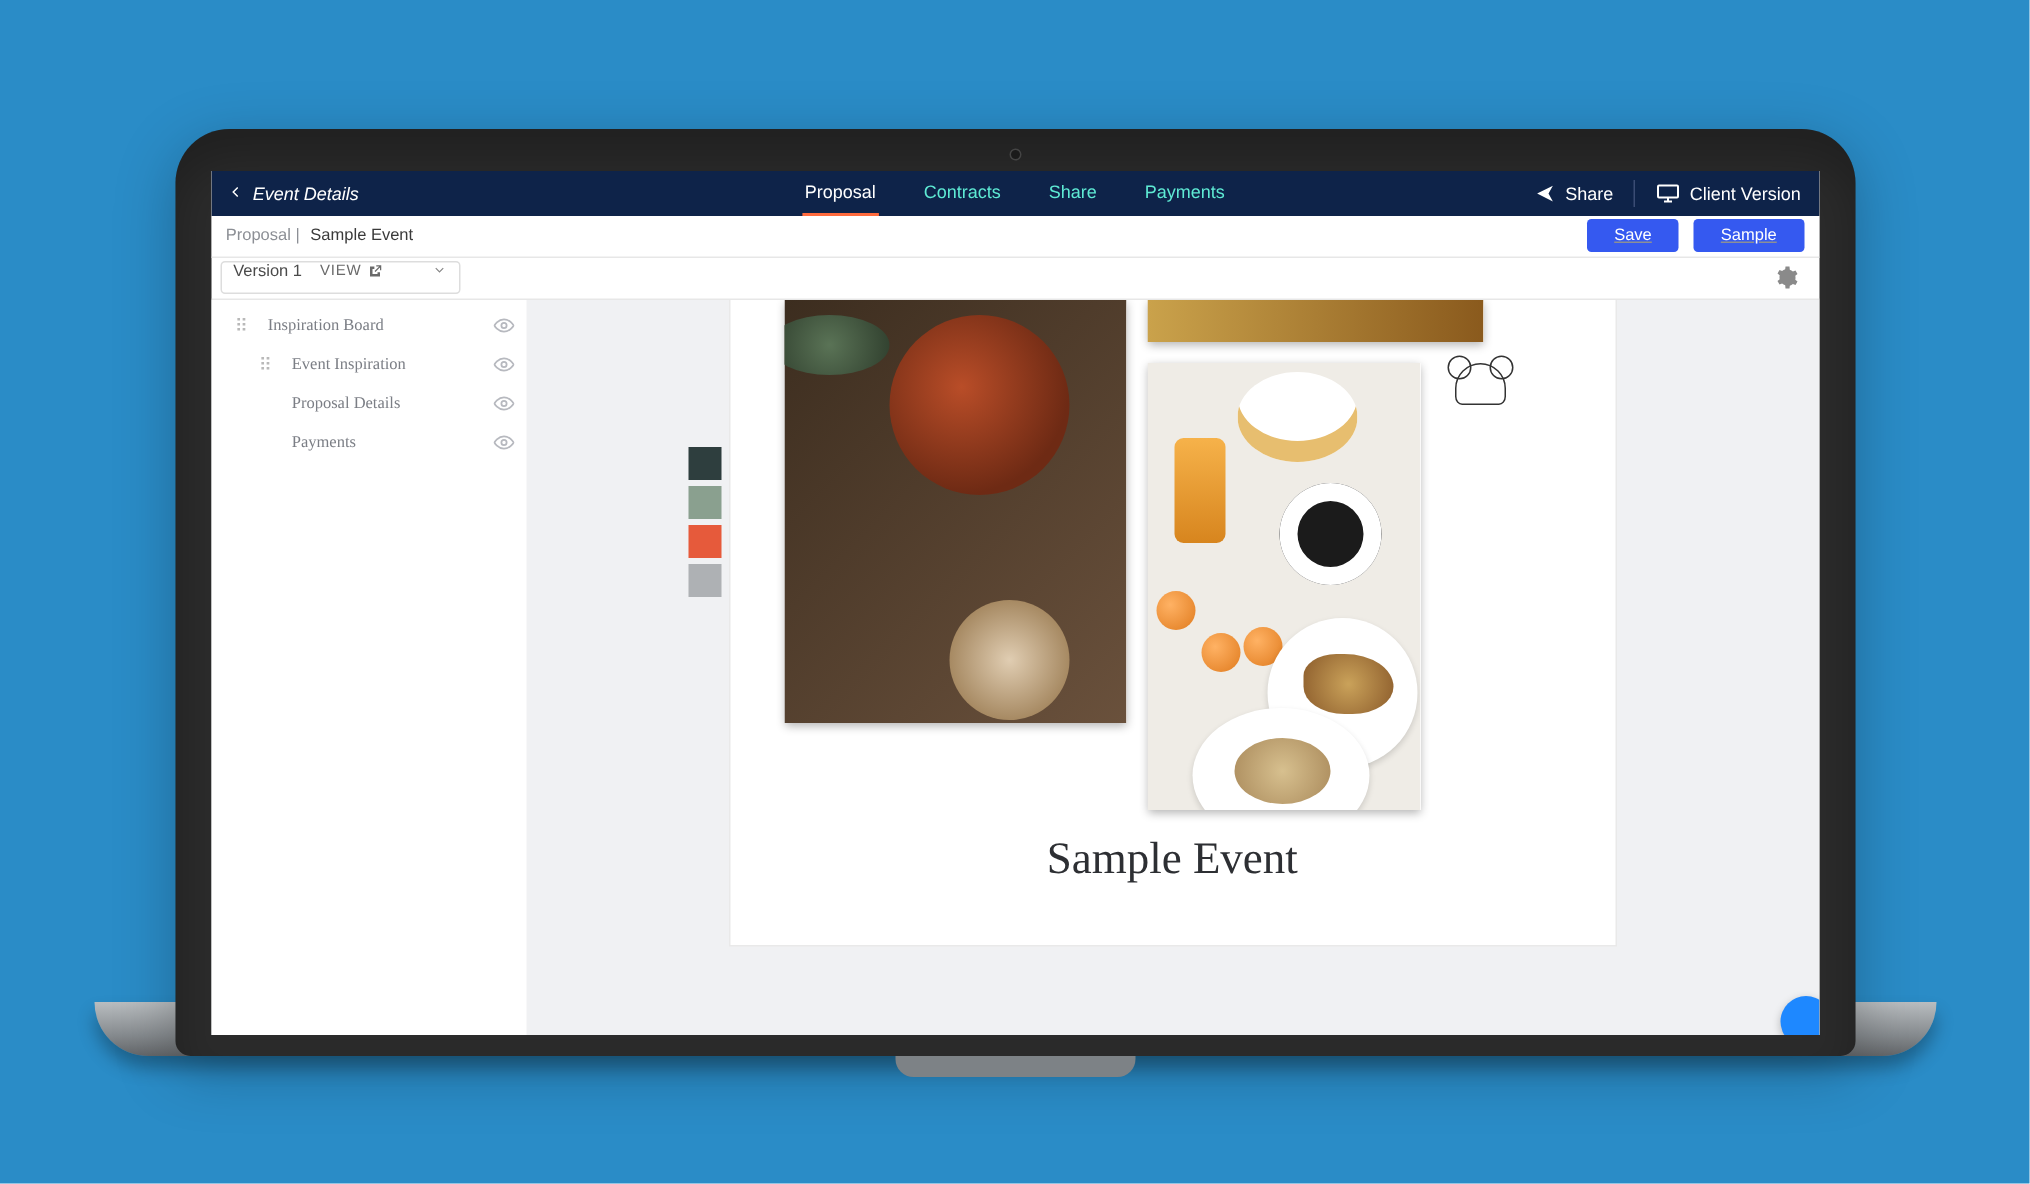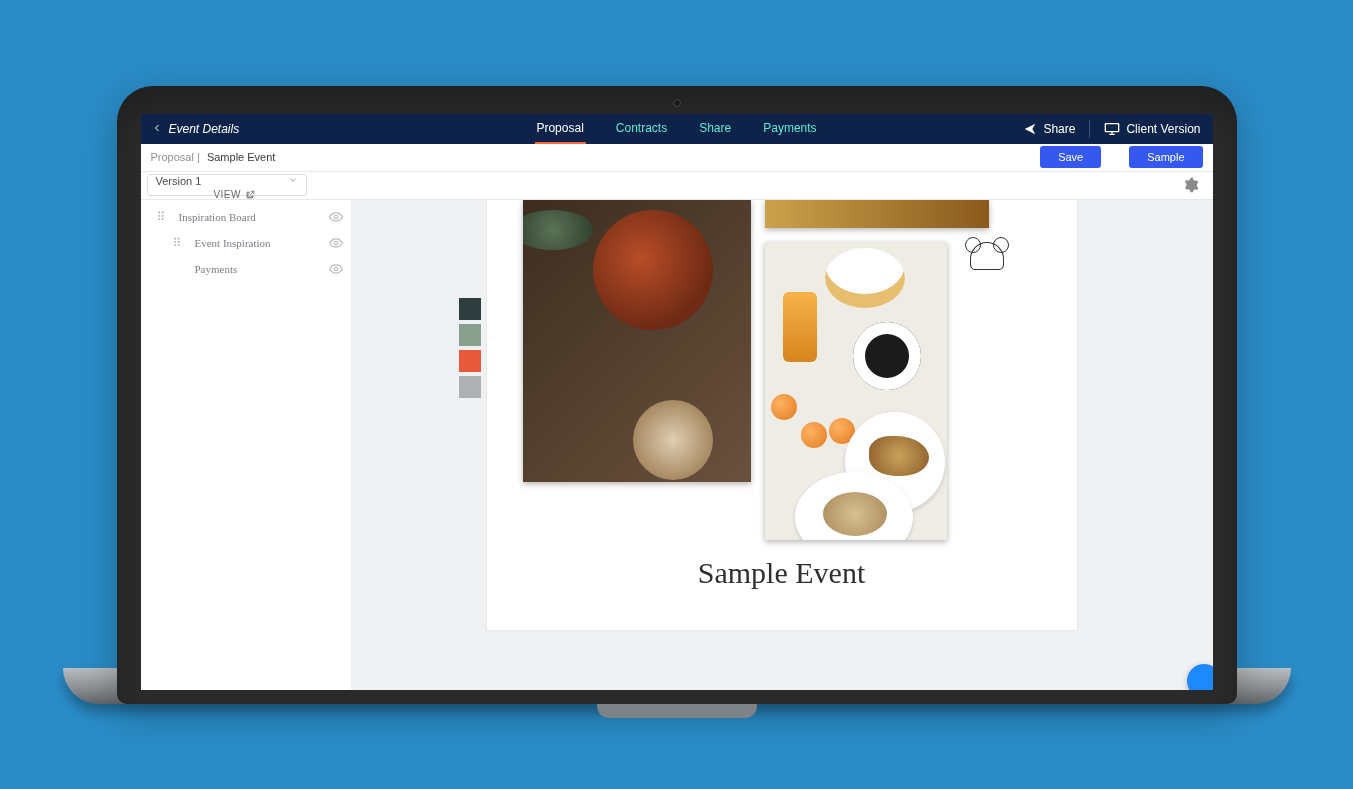--- a/index.html
+++ b/index.html
@@ -22,28 +22,28 @@
   .back     { display:flex; align-items:flex-start; gap:6px; padding:0 10px; cursor:pointer;font-style:italic;}
   .navtabs  { position:absolute; left:50%; transform:translateX(-50%); display:flex; gap:28px;}
   .navtabs .tab { color:#5eead4; font-size:12px; padding:7px 2px; cursor:pointer;}
   .navtabs .tab.active { color:#fff; border-bottom:2px solid #ff6a3d;}
   .topright { margin-left:auto; display:flex; align-items:center; gap:14px; padding-right:12px;}
   .topright .sep { width:1px; height:18px; background:#3a4c74;}
   .share,.clientprev { display:flex; align-items:center; gap:6px; cursor:pointer; font-size:12px;}
   
   .subbar   { height:28px; background:#fff; border-bottom:1px solid #e7e7e7; display:flex; align-items:center; padding:0 10px; font-size:11px; color:#8c8f95;}
   .crumb-curr { color:#3a3a3a; margin-left:4px;}
-  .actions  { margin-left:auto; display:flex; gap:28px;}
+  .actions  { margin-left:auto; display:flex; gap:10px;text-decoration:underline;}
   .btn      { font-size:11px; color:#fff; border:none; border-radius:3px; padding:5px 18px; cursor:pointer; }
   .btn.save { background:#3559f0;}
   .btn.pub  { background:#3559f0;}
   
   .verrow   { height:28px; border-bottom:1px solid #e7e7e7; display:flex; align-items:center; font-size:11px; color:#4a4a4a; position:relative;}
   .verbox   { border:1px solid #ddd; border-radius:3px; margin-left:6px; height:22px; width:160px; display:flex; align-items:flex-start; padding:0 8px; gap:12px; position:relative;}
-  .verbox .view { color:#6a6a6a; font-size:10px; letter-spacing:.5px; display:flex; align-items:center; gap:4px; cursor:pointer;margin-top:14px;}
+  .verbox .view { color:#6a6a6a; font-size:10px; letter-spacing:.5px; display:flex; align-items:center; gap:4px; cursor:pointer;}
   .verbox .chev { margin-left:auto; font-size:10px; color:#888; cursor:pointer;}
   .gear     { margin-left:auto; margin-right:14px; color:#8a8a8a; cursor:pointer; }
   
   .body     { display:flex; height:calc(100% - 86px); background:#f0f1f3;}
   .side     { width:210px; background:#fff; padding-top:4px; font-size:11px; color:#7b7e85;}
   .side .item{ display:flex; align-items:center; height:26px; padding:0 8px 0 16px; cursor:pointer;}
   .side .drag{ width:12px; color:#b9b9b9; font-size:12px; visibility:hidden;}
   .side .item.has-drag .drag{ visibility:visible;}
   .side .lbl { flex:1; padding-left:10px;font-family:Liberation Serif, serif;}
   .side .eye { color:#b7b9bf; }
@@ -173,20 +173,30 @@
             <span class="lbl">Event Inspiration</span>
             <span class="eye">
                 <svg width="14" height="14" viewBox="0 0 24 24" fill="none" stroke="#b7b9bf" stroke-width="2">
                   <path d="M1 12s4-7 11-7 11 7 11 7-4 7-11 7S1 12 1 12z"></path>
                   <circle cx="12" cy="12" r="3"></circle>
                 </svg>
               </span>
           </div>
           <div class="item indent">
             <span class="drag">⠿</span>
+            <span class="lbl">Proposal Details</span>
+            <span class="eye">
+                <svg width="14" height="14" viewBox="0 0 24 24" fill="none" stroke="#b7b9bf" stroke-width="2">
+                  <path d="M1 12s4-7 11-7 11 7 11 7-4 7-11 7S1 12 1 12z"></path>
+                  <circle cx="12" cy="12" r="3"></circle>
+                </svg>
+              </span>
+          </div>
+          <div class="item indent">
+            <span class="drag">⠿</span>
             <span class="lbl">Payments</span>
             <span class="eye">
                 <svg width="14" height="14" viewBox="0 0 24 24" fill="none" stroke="#b7b9bf" stroke-width="2">
                   <path d="M1 12s4-7 11-7 11 7 11 7-4 7-11 7S1 12 1 12z"></path>
                   <circle cx="12" cy="12" r="3"></circle>
                 </svg>
               </span>
           </div>
         </div>
 

